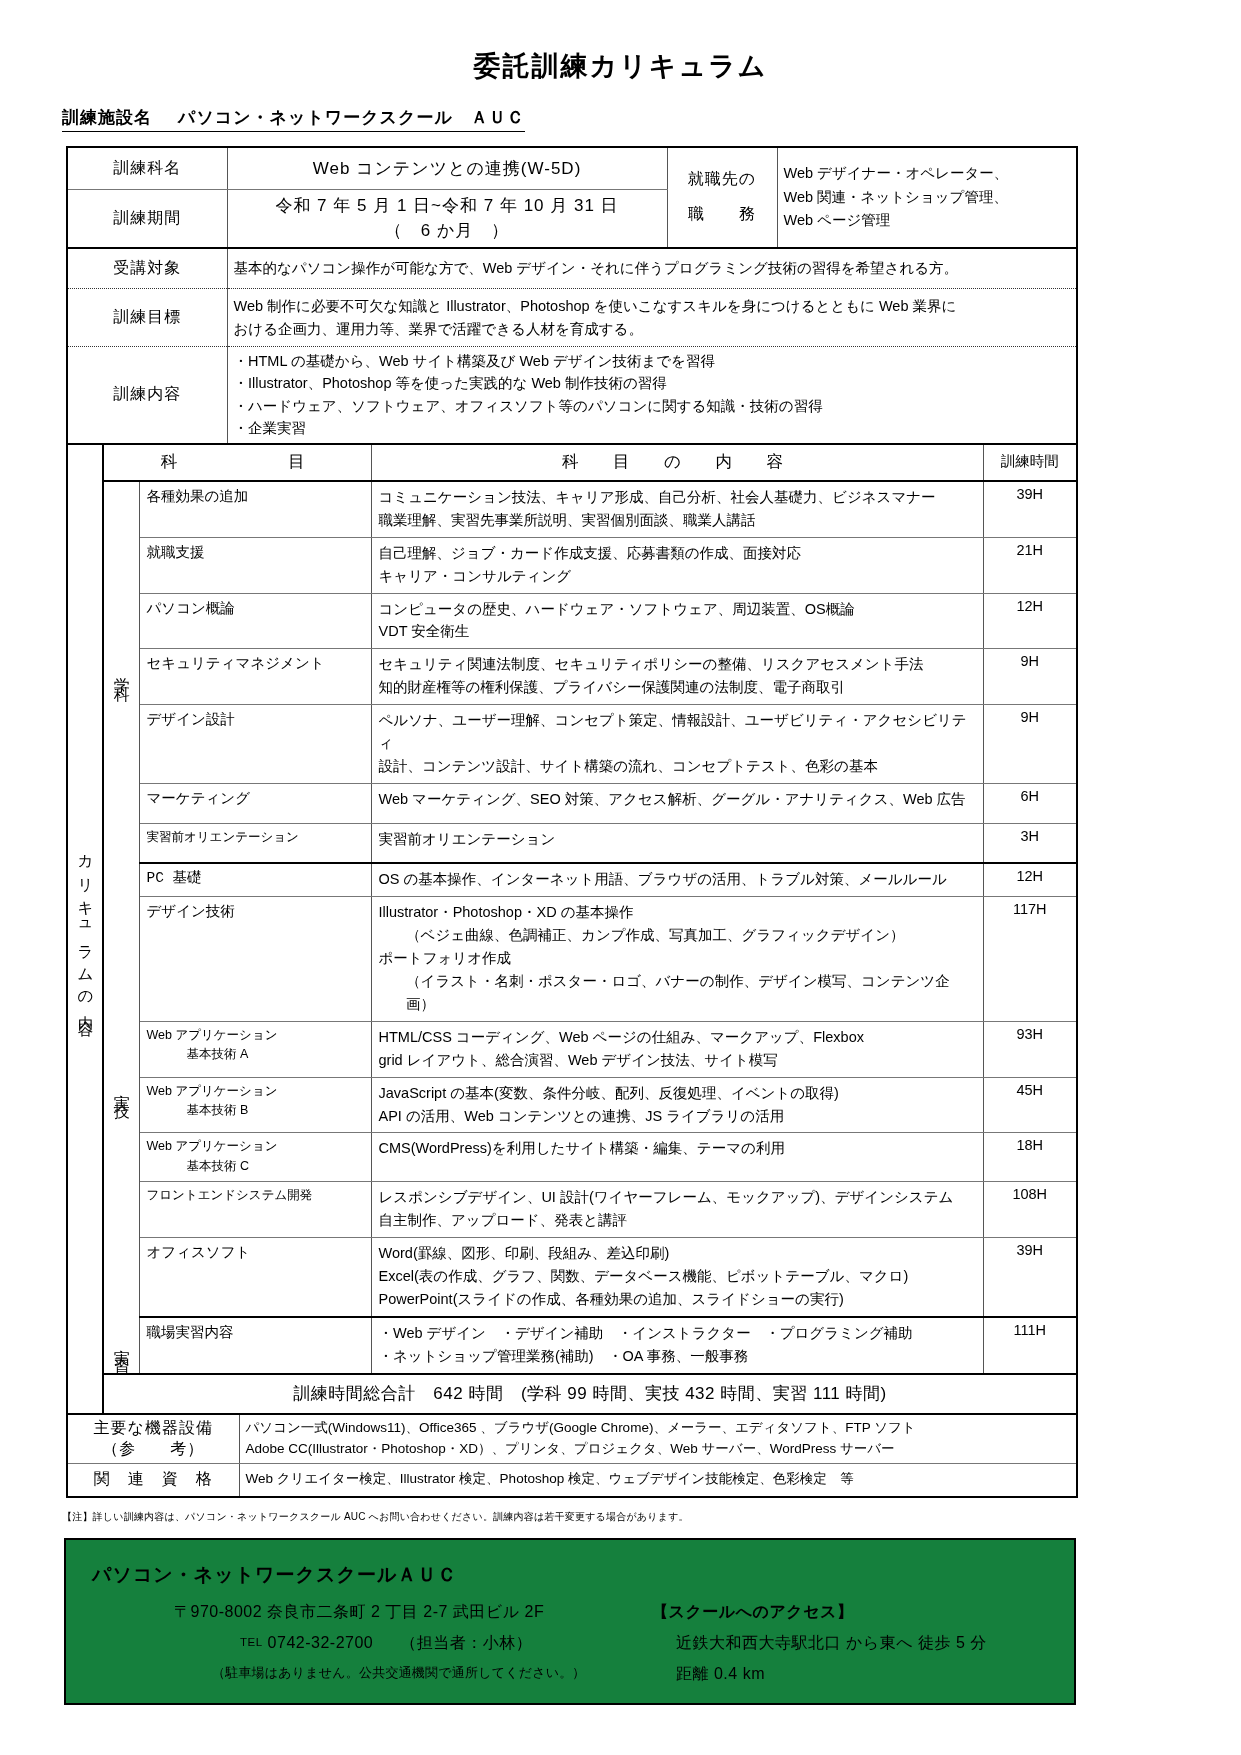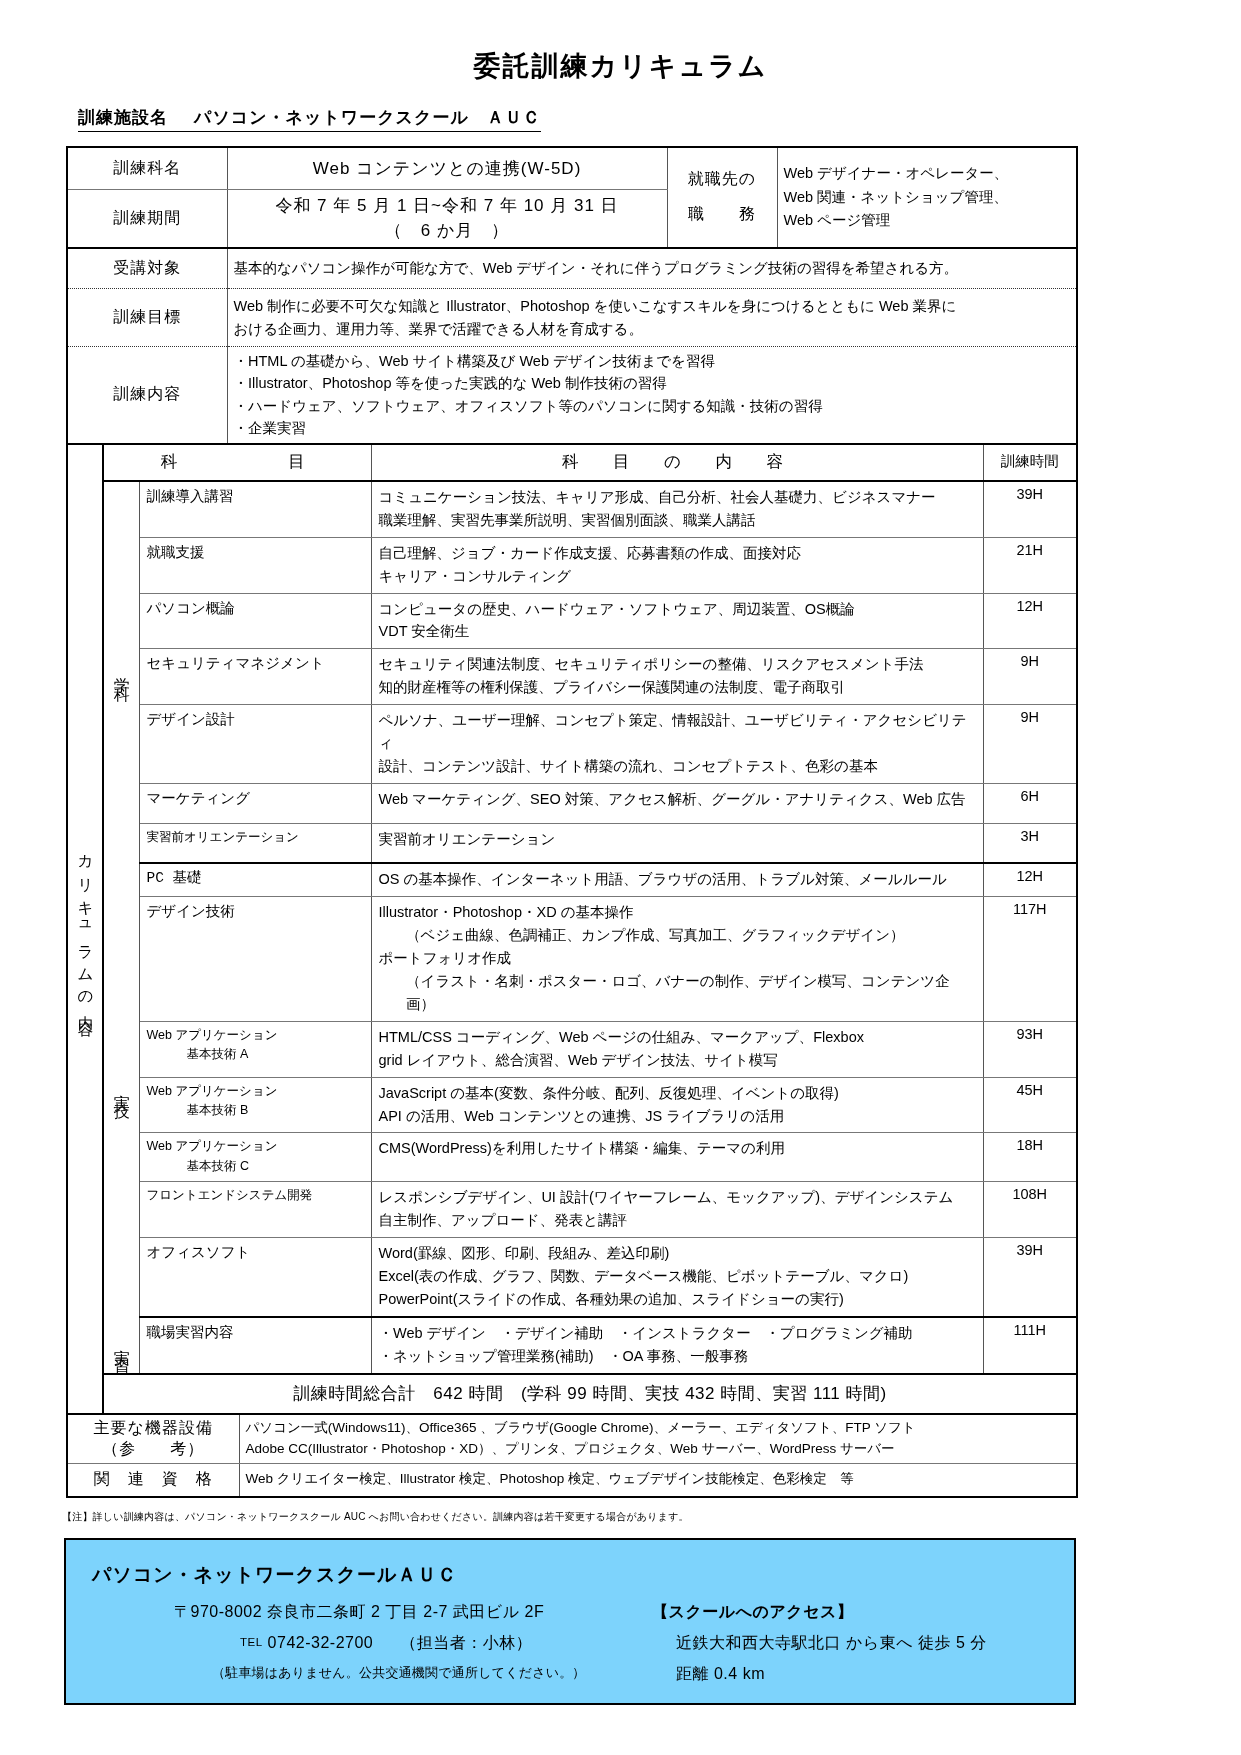--- a/index.html
+++ b/index.html
@@ -154,21 +154,21 @@
   .fb-acc-2 { font-size: 16px; margin: 10px 0 0 24px; letter-spacing: 0.5px; }
   .sup { font-size: 0.72em; vertical-align: 0.15em; }
 </style>
 </head>
 <body>
 
 <div class="page">
 
   <div class="doc-title">委託訓練カリキュラム</div>
 
-  <div style="padding-left:16px;">
+  <div style="padding-left:0;">
     <div class="facility-line">
       <span class="fl-label">訓練施設名</span><span>パソコン・ネットワークスクール　ＡＵＣ</span>
     </div>
   </div>
 
   <table class="frame b-out" style="margin-top:4px;">
     <colgroup>
       <col style="width:160px">
       <col style="width:440px">
       <col style="width:110px">
@@ -239,21 +239,21 @@
     <tbody>
         <tr>
       <td class="vert-label-wide thick-r" rowspan="17">カリキュラムの内容</td>
       <td class="col-head thick-b solid-r" colspan="2">科　　　　目</td>
       <td class="col-head thick-b solid-r">科　目　の　内　容</td>
       <td class="col-head-sm thick-b">訓練時間</td>
     </tr>
 
     <tr>
       <td class="vert-label solid-r" rowspan="7">学科</td>
-      <td class="subj thin-b solid-r">訓練導入講習</td>
+      <td class="subj thin-b solid-r">各種効果の追加</td>
       <td class="content thin-b solid-r">
         <div>コミュニケーション技法、キャリア形成、自己分析、社会人基礎力、ビジネスマナー</div>
         <div>職業理解、実習先事業所説明、実習個別面談、職業人講話</div>
       </td>
       <td class="hours thin-b">39H</td>
     </tr>
     <tr>
       <td class="subj thin-b solid-r">就職支援</td>
       <td class="content thin-b solid-r">
         <div>自己理解、ジョブ・カード作成支援、応募書類の作成、面接対応</div>
@@ -402,21 +402,21 @@
     </tr>
     <tr>
       <td class="lbl solid-r" style="height:34px;">関　連　資　格</td>
       <td class="cell-body-sm">Web クリエイター検定、Illustrator 検定、Photoshop 検定、ウェブデザイン技能検定、色彩検定　等</td>
     </tr>
   </tbody>
     </table>
 
   <div class="note">【注】詳しい訓練内容は、パソコン・ネットワークスクール AUC へお問い合わせください。訓練内容は若干変更する場合があります。</div>
 
-  <div class="footer-box" style="background: #7dd3fc;">
+  <div class="footer-box" style="background: #15803d;">
     <div class="fb-name">パソコン・ネットワークスクールＡＵＣ</div>
     <div class="fb-cols">
       <div class="fb-left">
         <div class="fb-addr">〒970-8002  奈良市二条町 2 丁目 2-7  武田ビル 2F</div>
         <div class="fb-tel">
           <span class="sup">TEL</span>
           <span style="">0742-32-2700</span>
           <span style="margin-left:22px;">（担当者：小林）</span>
         </div>
         <div class="fb-park">（駐車場はありません。公共交通機関で通所してください。）</div>

